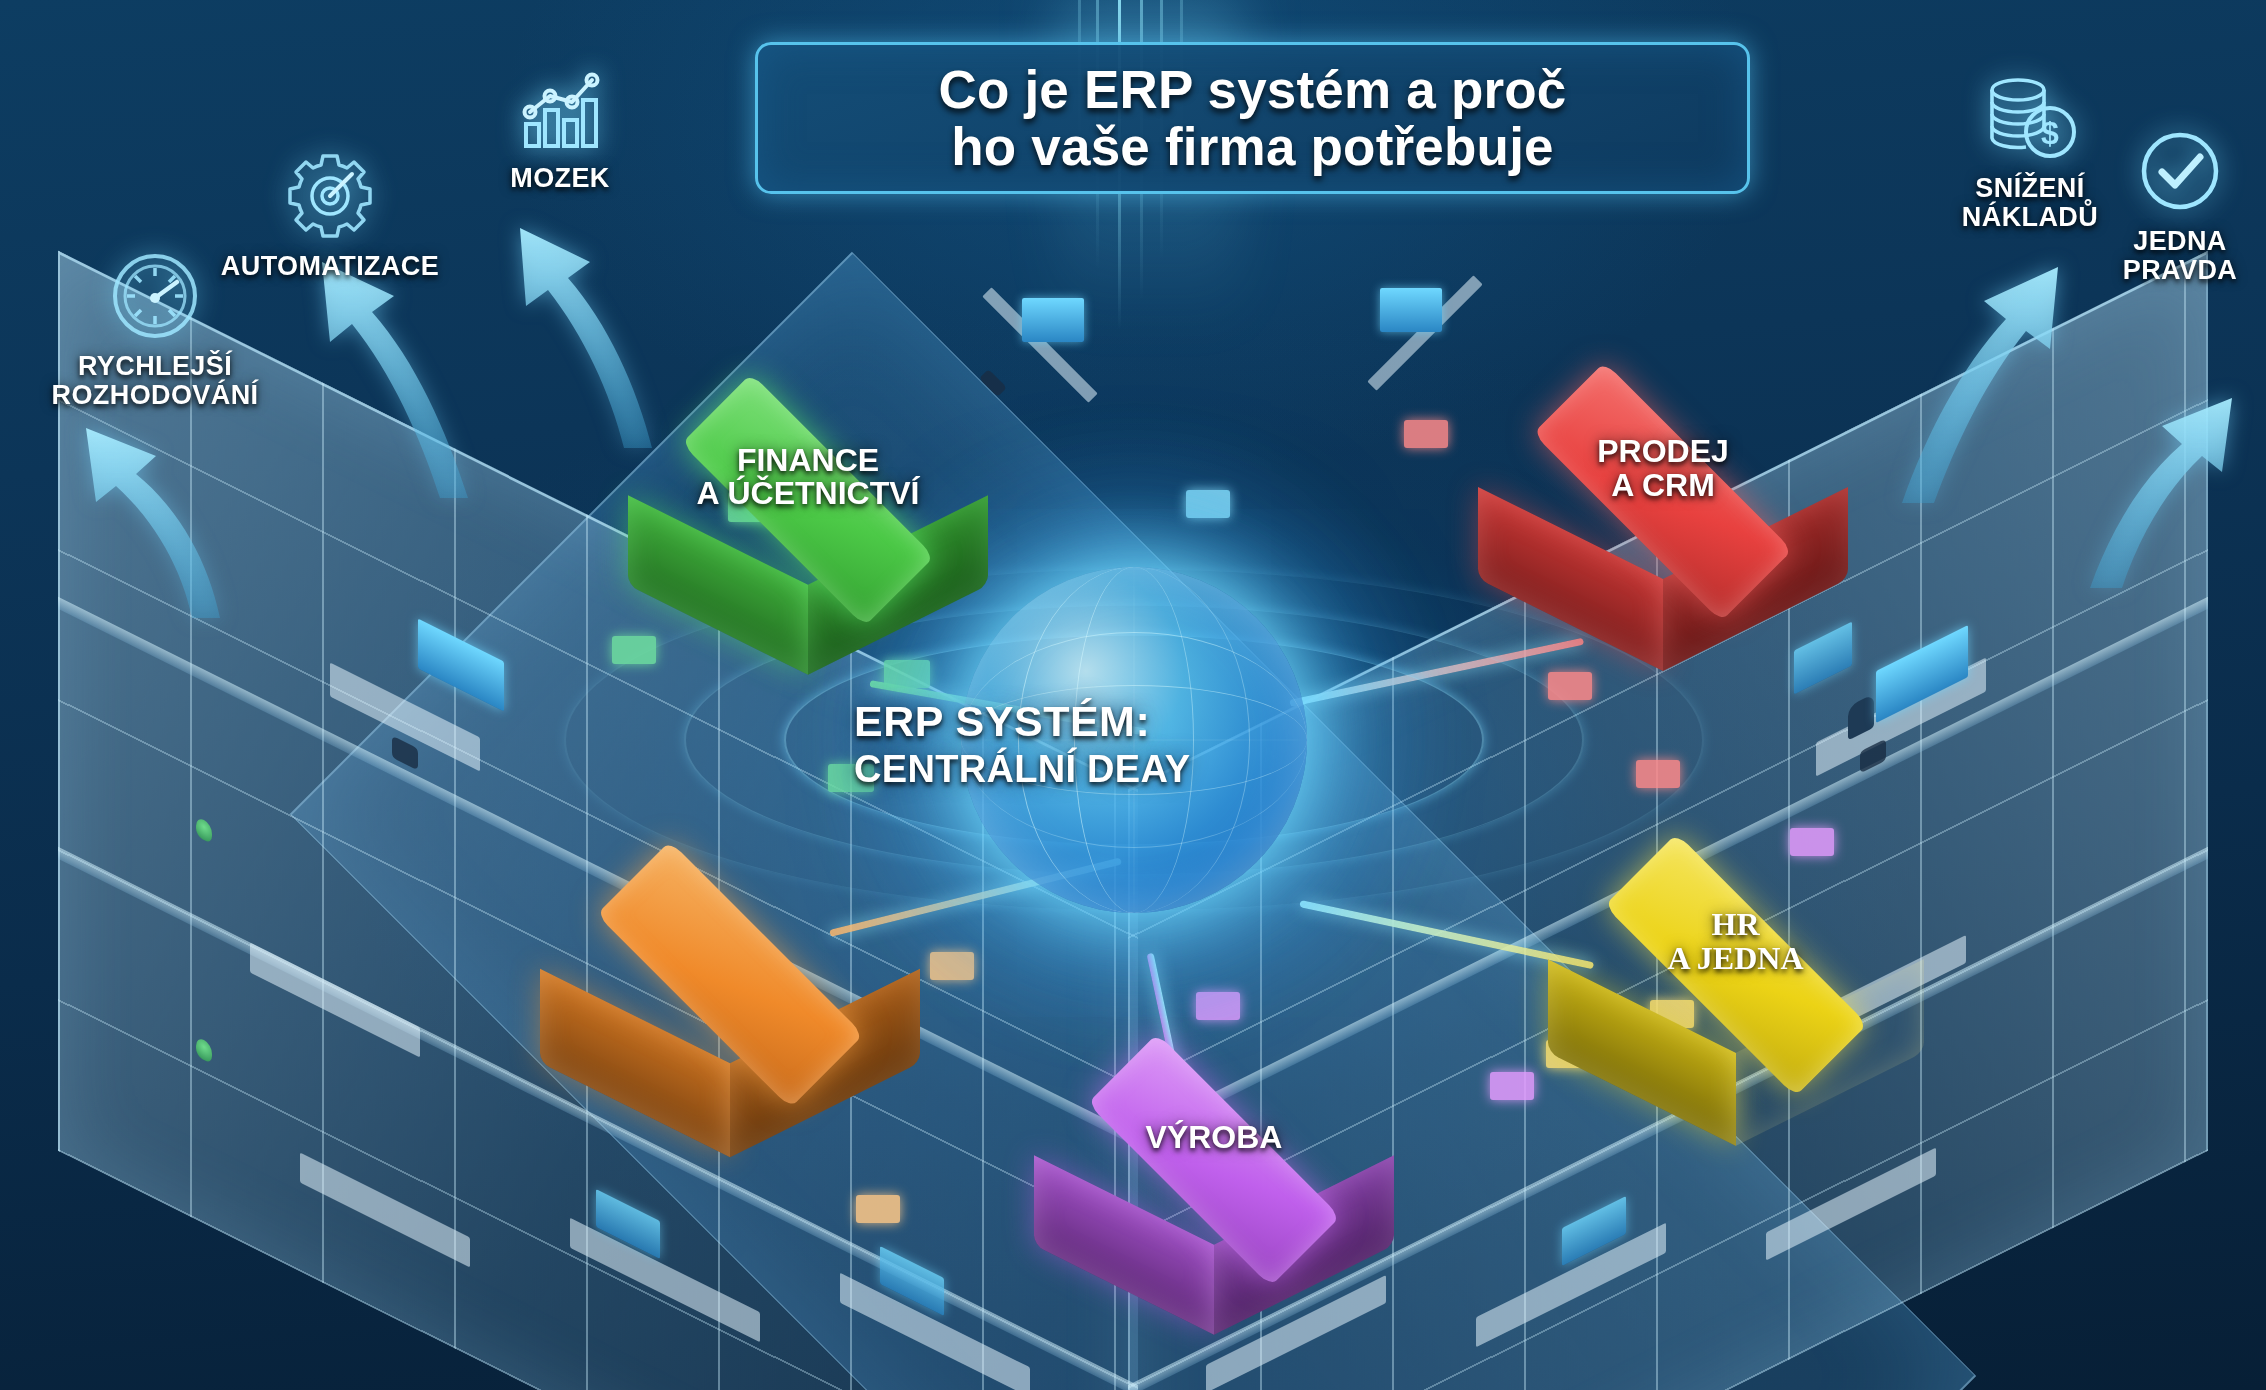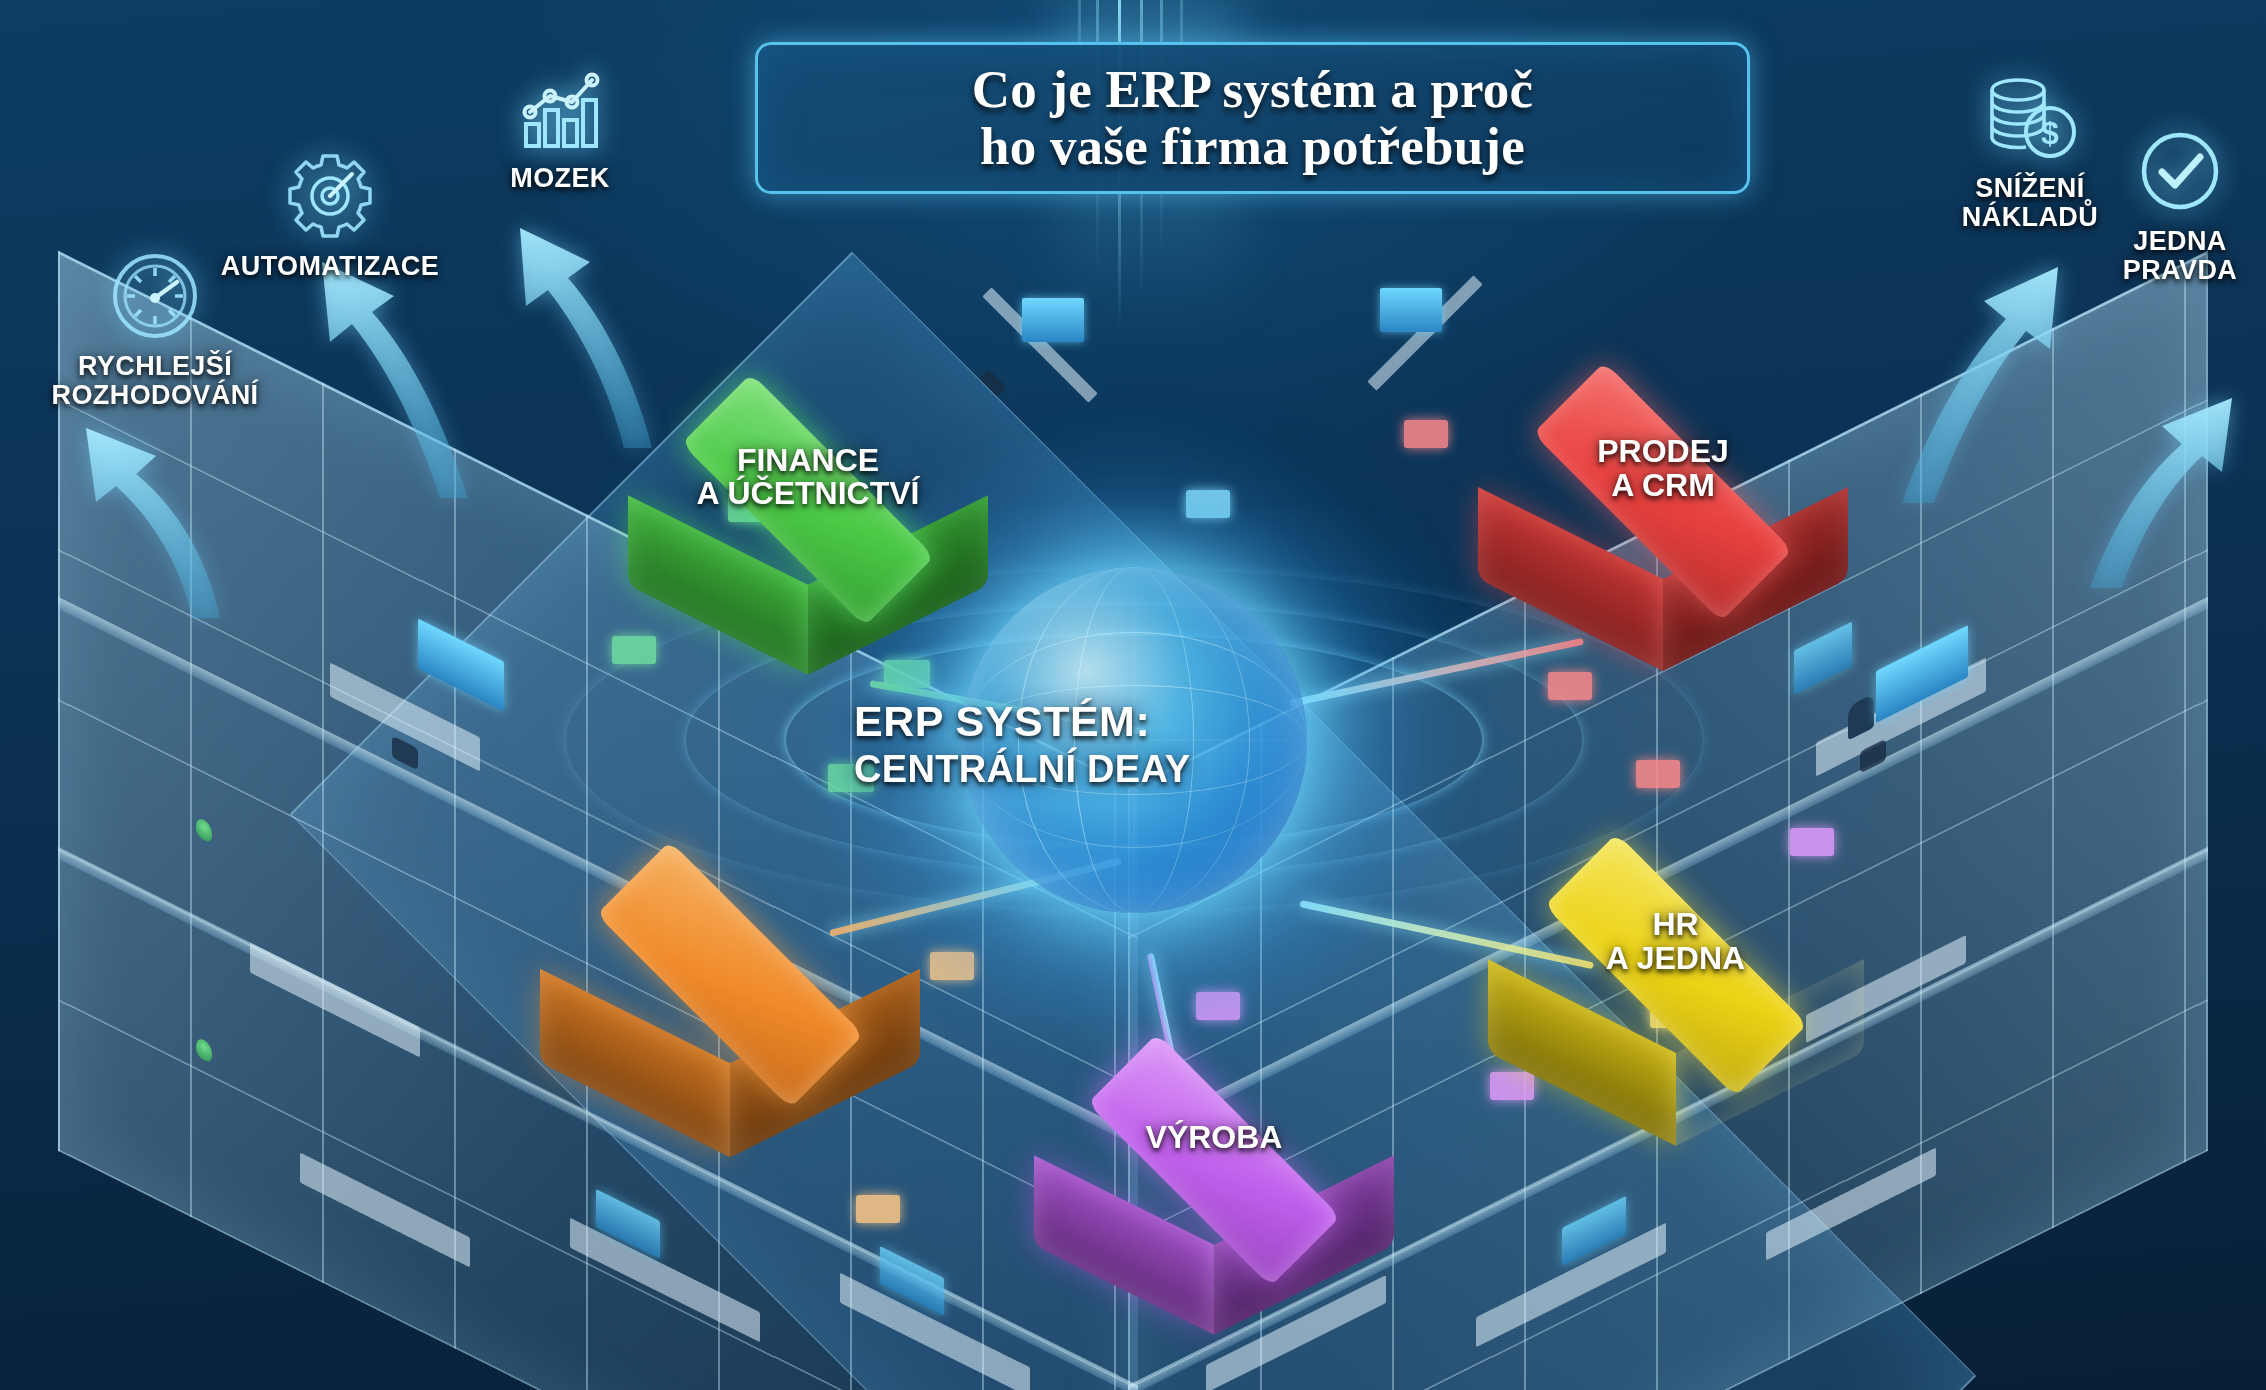--- a/index.html
+++ b/index.html
@@ -107,21 +107,21 @@
      text-shadow:0 3px 5px rgba(0,0,0,.80),0 0 12px rgba(0,0,0,.5);}
   .bicon{display:block;margin:0 auto 10px;filter:drop-shadow(0 0 12px rgba(120,220,255,.85));}
   .arrow{position:absolute;filter:drop-shadow(0 0 10px rgba(120,215,255,.55));}
 
   
   #title-box{position:absolute;left:755px;top:42px;width:995px;height:152px;border-radius:16px;
      background:linear-gradient(160deg,rgba(20,78,120,.93),rgba(14,58,95,.95));
      border:3px solid #57c3ec;box-shadow:0 0 26px rgba(90,200,245,.55),inset 0 0 40px rgba(25,95,145,.6);
      display:flex;flex-direction:column;align-items:center;justify-content:center;}
   #title-box .tl{font-size:53px;font-weight:bold;color:#fff;line-height:1.08;letter-spacing:.2px;
-     text-shadow:0 4px 6px rgba(0,0,0,.8);white-space:nowrap;font-family:Liberation Serif, serif;}
+     text-shadow:0 4px 6px rgba(0,0,0,.8);white-space:nowrap;}
 
   
   .card{position:absolute;border-radius:3px;opacity:.85;}
 </style>
 </head>
 <body>
 
 <div id="stage">
 
   <div class="beamwide" style="left:1060px;"></div>
@@ -239,21 +239,21 @@
   </div>
 
   <div class="module" style="left:540px;top:880px;width:380px;height:262px;">
     <div class="cube">
       <div class="fl" style="background:linear-gradient(180deg,#c9711f,#7e4512);box-shadow:inset 0 0 26px rgba(255,200,140,.35),0 0 28px rgba(245,150,50,.45);"></div>
       <div class="fr" style="background:linear-gradient(180deg,#a65b17,#66380e);box-shadow:inset 0 0 26px rgba(255,200,140,.25);"></div>
       <div class="top" style="background:linear-gradient(140deg,#f6b262,#f08a2a 55%,#c96c1c);box-shadow:0 0 40px rgba(250,165,70,.6),inset 0 0 30px rgba(255,235,205,.35);"></div>
     </div>
   </div>
 
-  <div class="module" style="left:1488px;top:872px;width:375px;height:258px;">
+  <div class="module" style="left:1548px;top:872px;width:375px;height:258px;font-family:Liberation Serif, serif;">
     <div class="cube">
       <div class="fl" style="background:linear-gradient(180deg,#c6b013,#7a6c09);box-shadow:inset 0 0 26px rgba(255,245,150,.35),0 0 28px rgba(235,215,40,.45);"></div>
       <div class="fr" style="background:linear-gradient(180deg,#a3900f,#625706;);box-shadow:inset 0 0 26px rgba(255,245,150,.25);"></div>
       <div class="top" style="background:linear-gradient(140deg,#f5e55e,#ecd316 55%,#c3ad10);box-shadow:0 0 40px rgba(245,225,70,.6),inset 0 0 30px rgba(255,252,210,.38);"></div>
     </div>
     <div class="mlabel">
       <span>HR</span>
       <span>A JEDNA</span>
     </div>
   </div>

